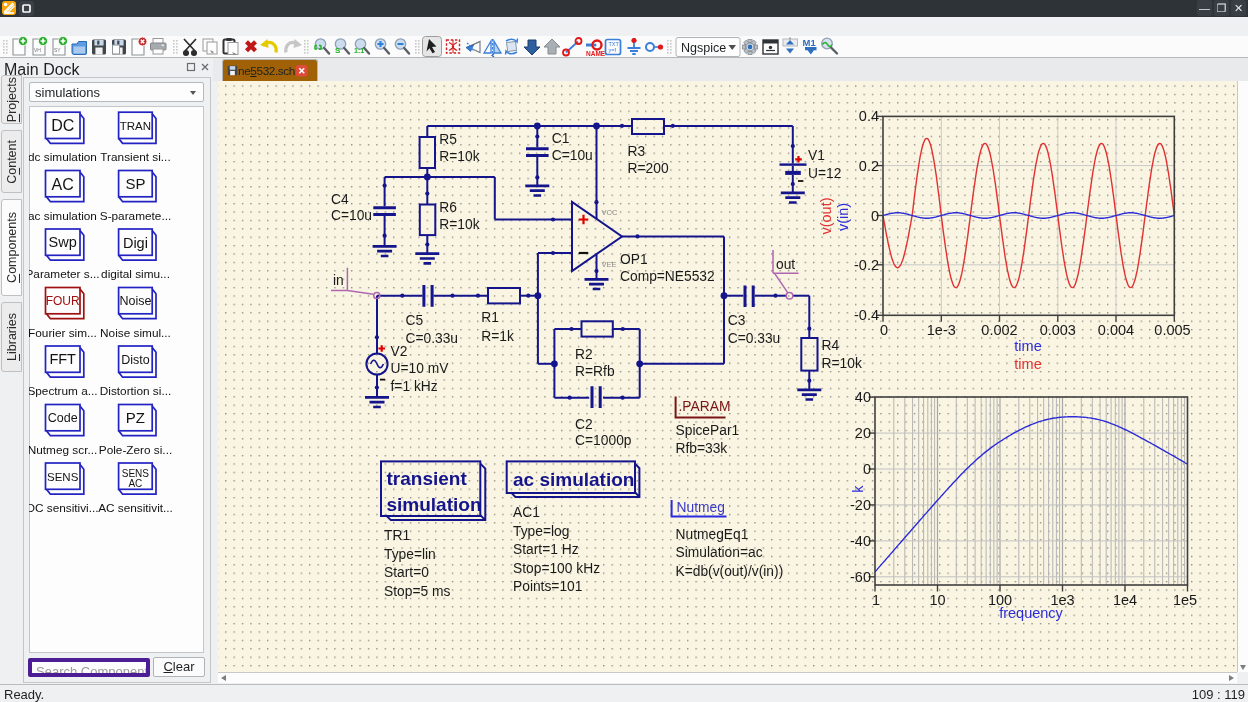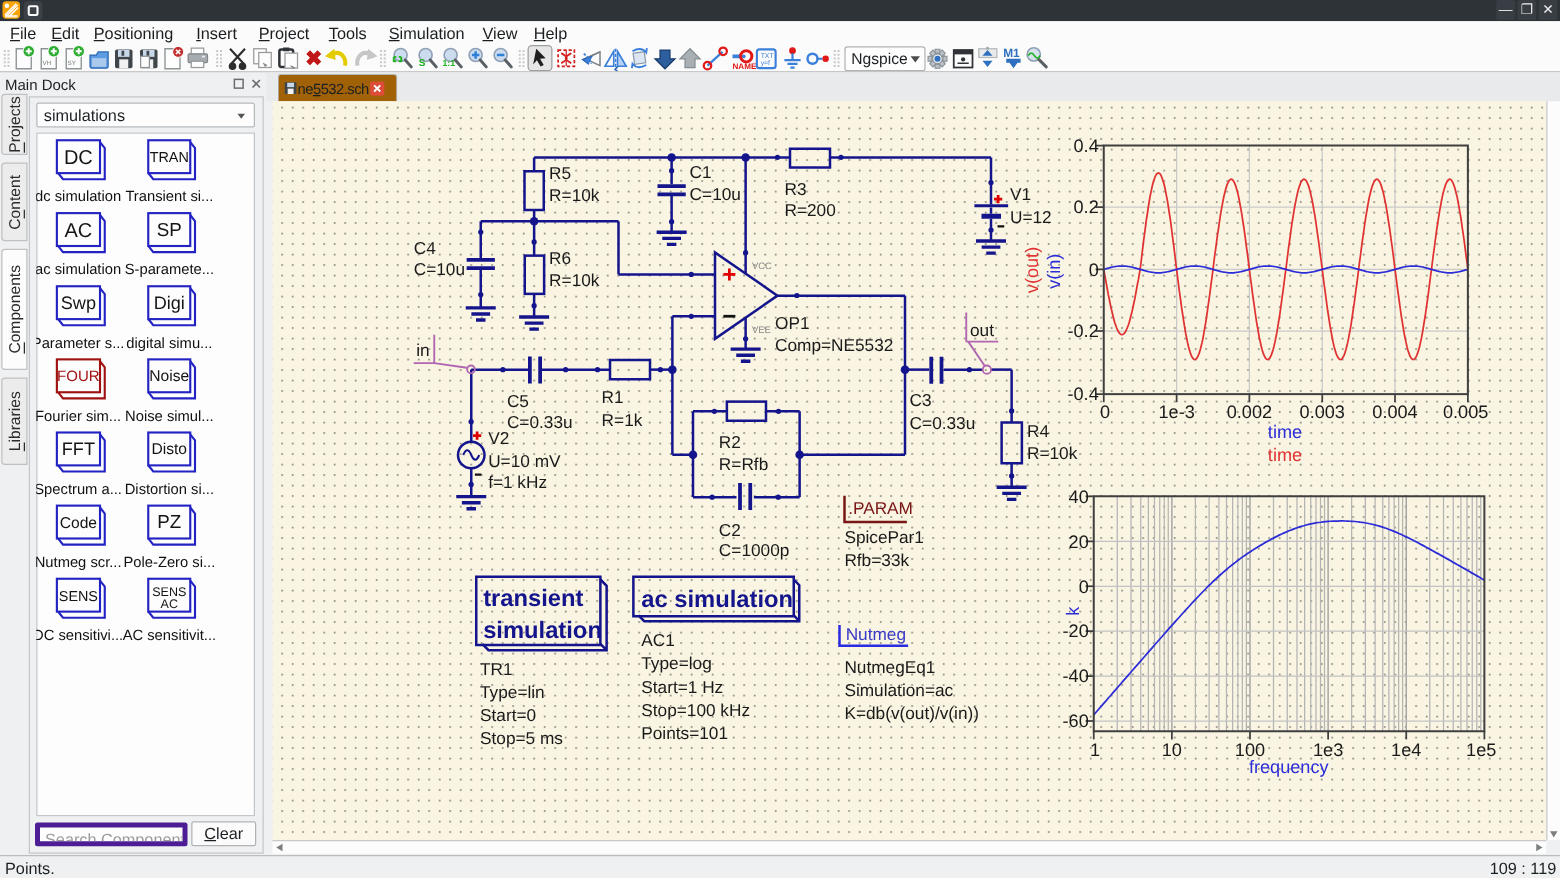--- a/index.html
+++ b/index.html
@@ -11,21 +11,21 @@
 #wbtn div{width:15px;height:16px;color:#e8eaec;font-size:11px;text-align:center;line-height:16px;background:#383e44;margin-left:2px;border-radius:2px}
 #menubar{position:absolute;left:0;top:17px;width:1248px;height:19px;background:#fbfbfb;font-size:13px;color:#1b1e20}
 #menubar span{position:absolute;top:2px}
 #menubar u{text-decoration:underline;text-underline-offset:1px}
 #toolbar{position:absolute;left:0;top:36px;width:1248px;height:22px;background:#fbfbfb}
 #toolbar svg{position:absolute;left:0;top:0}
 #tbline{position:absolute;left:0;top:57px;width:1248px;height:1px;background:#b8b8b8}
 #mainbg{position:absolute;left:0;top:58px;width:1248px;height:626px;background:#eff0f1}
 #statusbar{position:absolute;left:0;top:684px;width:1248px;height:18px;background:#eff0f1;border-top:1px solid #bcbcbc;font-size:13px;color:#1d2022}
 
-#dockhead{position:absolute;left:4px;top:61px;font-size:12px;color:#1d2022}
+#dockhead{position:absolute;left:4px;top:61px;font-size:16px;color:#1d2022}
 .dframe{position:absolute;left:23px;top:77px;width:188px;height:606px;border:1px solid #c3c7c9;border-right:1px solid #c3c7c9}
 #combo{position:absolute;left:29px;top:82px;width:175px;height:20px;background:#fdfdfd;border:1px solid #b6babd;border-radius:2px;font-size:13px;color:#1d2022}
 #combo span{position:absolute;left:5px;top:2px}
 #combo .arr{position:absolute;right:7px;top:8px;width:0;height:0;border-left:3.5px solid transparent;border-right:3.5px solid transparent;border-top:4.5px solid #555}
 #dpanel{position:absolute;left:29px;top:106px;width:175px;height:547px;background:#fdfdfd;border:1px solid #c3c7c9}
 #searchbox{position:absolute;left:28px;top:658px;width:122px;height:19px;background:#fdfdfd;border:4px solid #4c1d95;border-radius:2px;font-size:13px;color:#9a9a9a;white-space:nowrap;overflow:hidden}
 #searchbox span{position:absolute;left:4px;top:2px}
 #clearbtn{position:absolute;left:153px;top:657px;width:52px;height:20px;background:#fbfbfb;border:1px solid #b0b4b6;border-radius:2px;font-size:13px;color:#1d2022;text-align:center;line-height:18px}
 .vtab{position:absolute;left:1px;width:21px;background:#ececec;border:1px solid #c0c0c0;border-radius:3px 0 0 3px;color:#2a2a2a;display:flex;align-items:center;justify-content:center}
 .vtab div{writing-mode:vertical-rl;transform:rotate(180deg);white-space:nowrap;font-size:12.5px}
@@ -47,31 +47,20 @@
         </svg></div>
 <div style="position:absolute;left:19px;top:1px;width:15px;height:15px;background:#3c4147;border-radius:3px"><svg width="15" height="15">
           <rect x="4" y="4" width="7" height="7" fill="none" stroke="#fcfcfc" stroke-width="1.7" rx="1"></rect>
         </svg></div>
 <div id="wbtn">
         <div>—</div>
         <div>❐</div>
         <div>✕</div>
       </div>
     </div>
-<div id="menubar">
-<span style="left:8px"><u>F</u>ile</span>
-      <span style="left:41px"><u>E</u>dit</span>
-      <span style="left:75px"><u>P</u>ositioning</span>
-      <span style="left:157px"><u>I</u>nsert</span>
-      <span style="left:207px"><u>P</u>roject</span>
-      <span style="left:263px"><u>T</u>ools</span>
-      <span style="left:311px"><u>S</u>imulation</span>
-      <span style="left:386px"><u>V</u>iew</span>
-      <span style="left:427px"><u>H</u>elp</span>
-</div>
 <div id="toolbar">
       <svg width="1248" height="22" viewBox="0 0 1248 22">
 <defs>
 <g id="hdl">
             <g fill="#c9c9c9">
               <rect x="0" y="4" width="1.6" height="1.6"></rect>
               <rect x="3" y="4" width="1.6" height="1.6"></rect>
               <rect x="0" y="7" width="1.6" height="1.6"></rect>
               <rect x="3" y="7" width="1.6" height="1.6"></rect>
               <rect x="0" y="10" width="1.6" height="1.6"></rect>
@@ -691,15 +680,15 @@
 <text x="937.5" y="604.5">10</text>
 <text x="1000" y="604.5">100</text>
 <text x="1062.5" y="604.5">1e3</text>
 <text x="1125" y="604.5">1e4</text>
 <text x="1185" y="604.5">1e5</text>
 </g>
 <text x="1031" y="618" font-size="14.5" fill="#2c2cd8" text-anchor="middle">frequency</text>
 <text transform="translate(863,489) rotate(-90)" font-size="14.5" fill="#2c2cd8" text-anchor="middle">k</text>
 </svg>
     <div id="statusbar">
-      <span style="position:absolute;left:4px;top:2px">Points.</span>
+      <span style="position:absolute;left:4px;top:2px">Ready.</span>
       <span style="position:absolute;right:3px;top:2px">109 : 119</span>
     </div>
 </div>
 </body></html>

